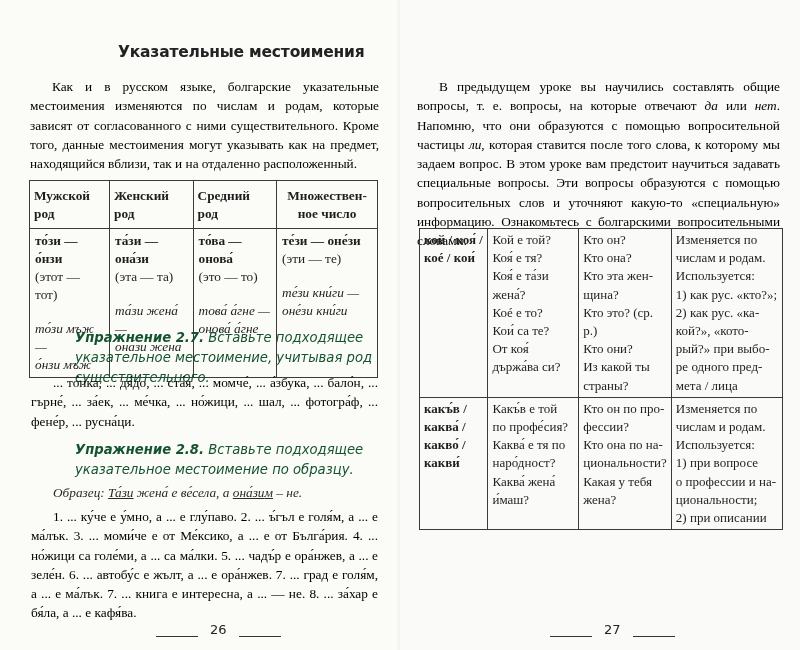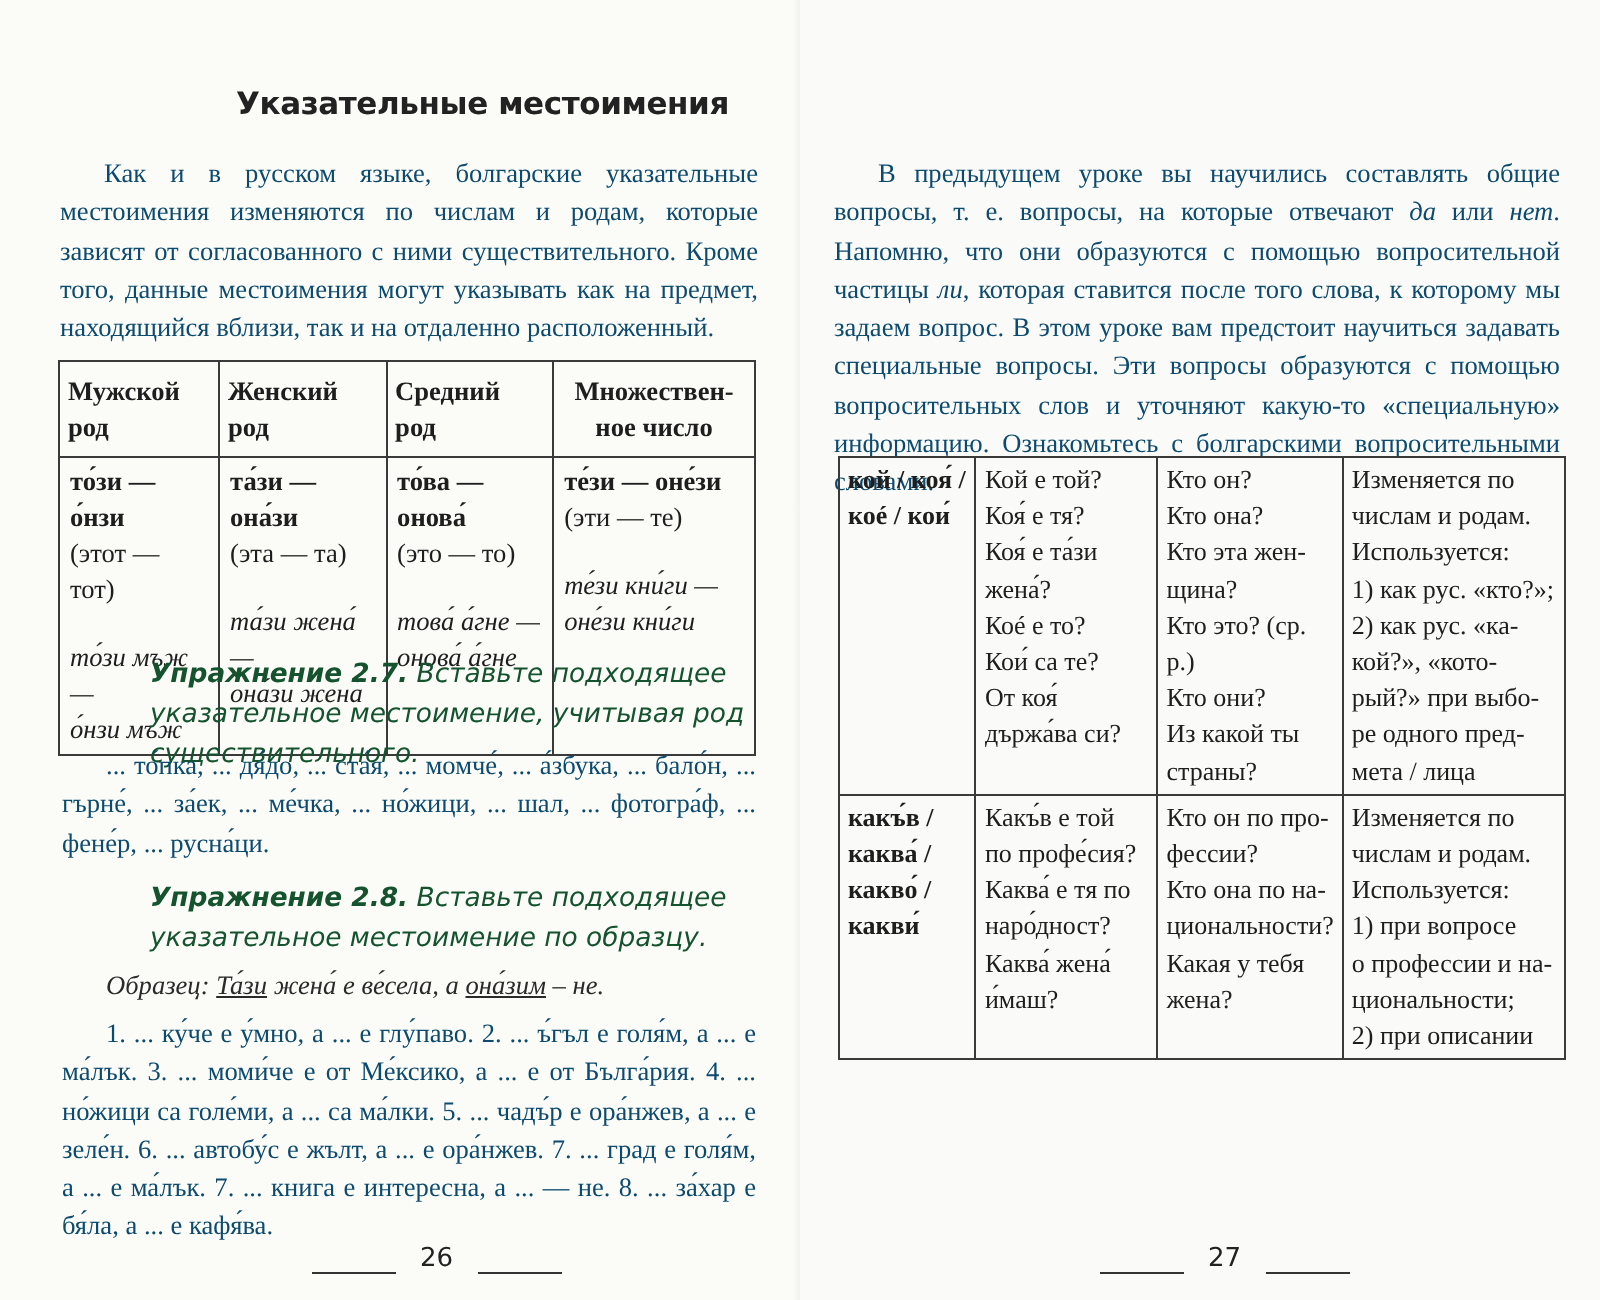--- a/index.html
+++ b/index.html
@@ -16,21 +16,21 @@
   .gutter {
     position: absolute; left: 396px; top: 0; width: 10px; height: 650px;
     background: linear-gradient(to right, rgba(0,0,0,0) 0%, rgba(0,0,0,0.05) 50%, rgba(0,0,0,0) 100%);
   }
   .title {
     position: absolute; font-family: "DejaVu Sans", sans-serif;
     font-size: 15.5px; font-weight: bold; color: #222; letter-spacing: -0.2px;
   }
   .para {
     position: absolute; font-size: 13.3px; line-height: 19.3px;
-    text-align: justify; color: #0c4a6e;
+    text-align: justify; color: #000000;
   }
   .para .indent { display: inline-block; width: 22px; }
   .para p { margin: 0; }
   
   table { border-collapse: collapse; position: absolute; }
   .tbl-left { left: 29px; top: 180px; width: 349px; }
   .tbl-left td, .tbl-left th {
     border: 1px solid #3a3a3a; vertical-align: top;
     font-size: 13.3px; line-height: 18px; padding: 3px 5px;
   }

